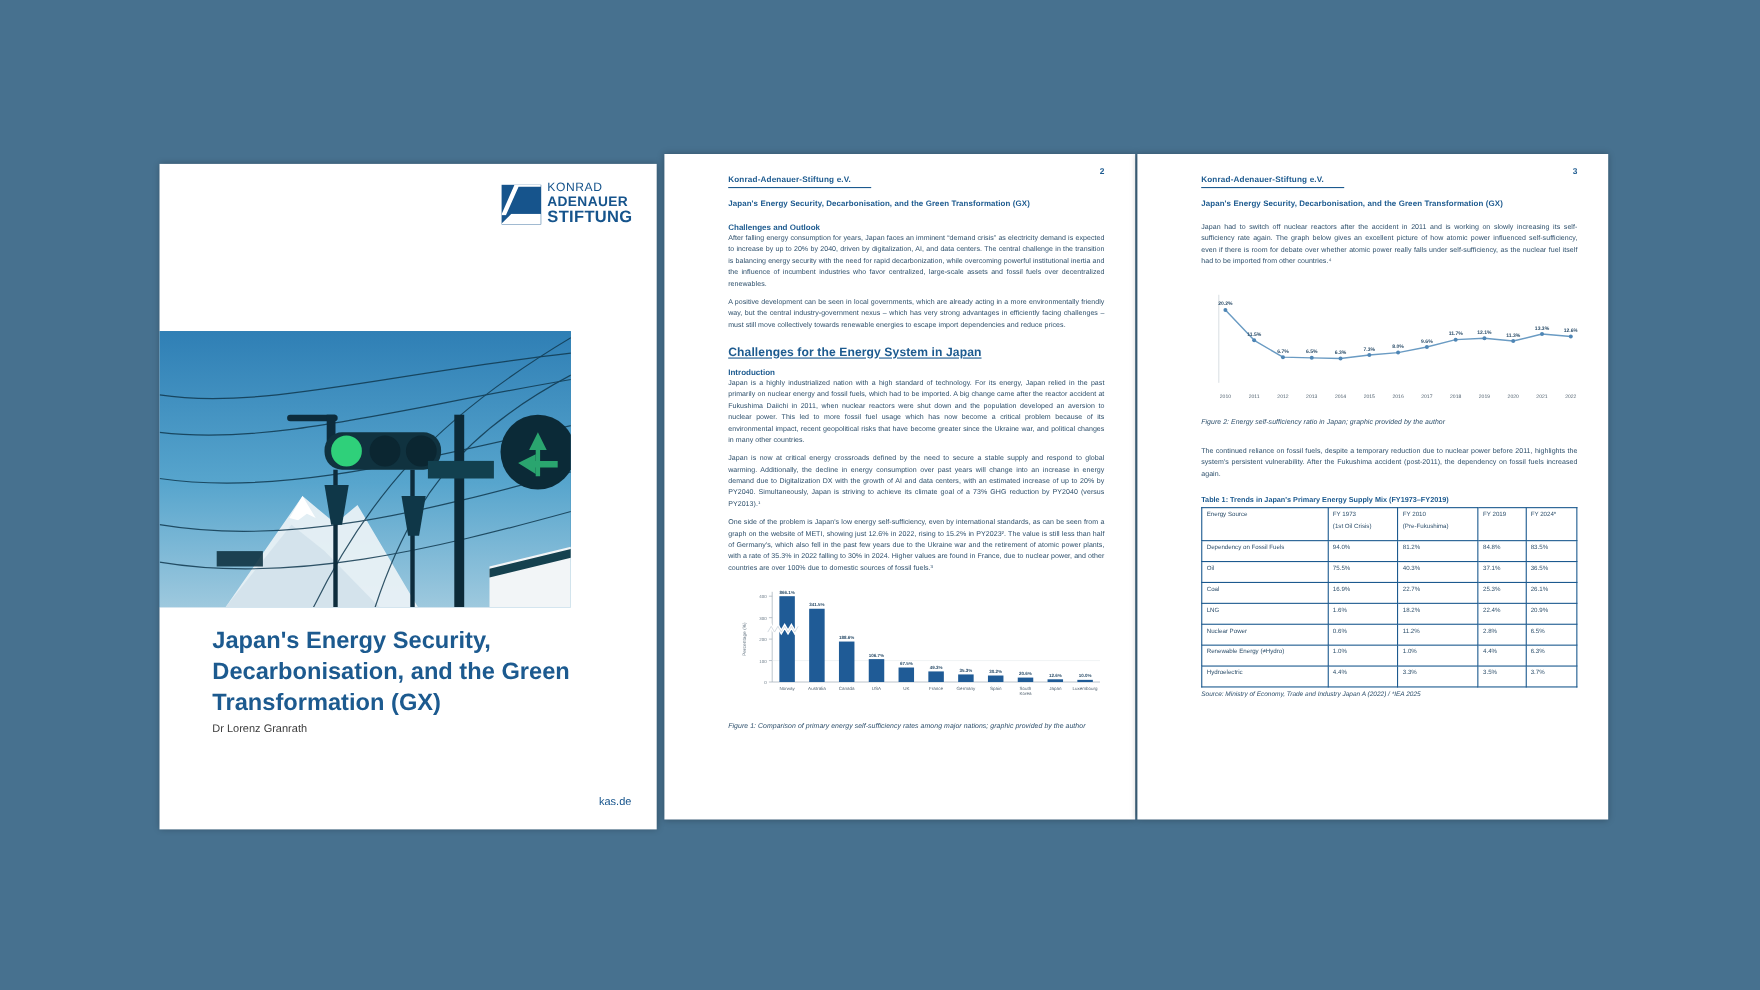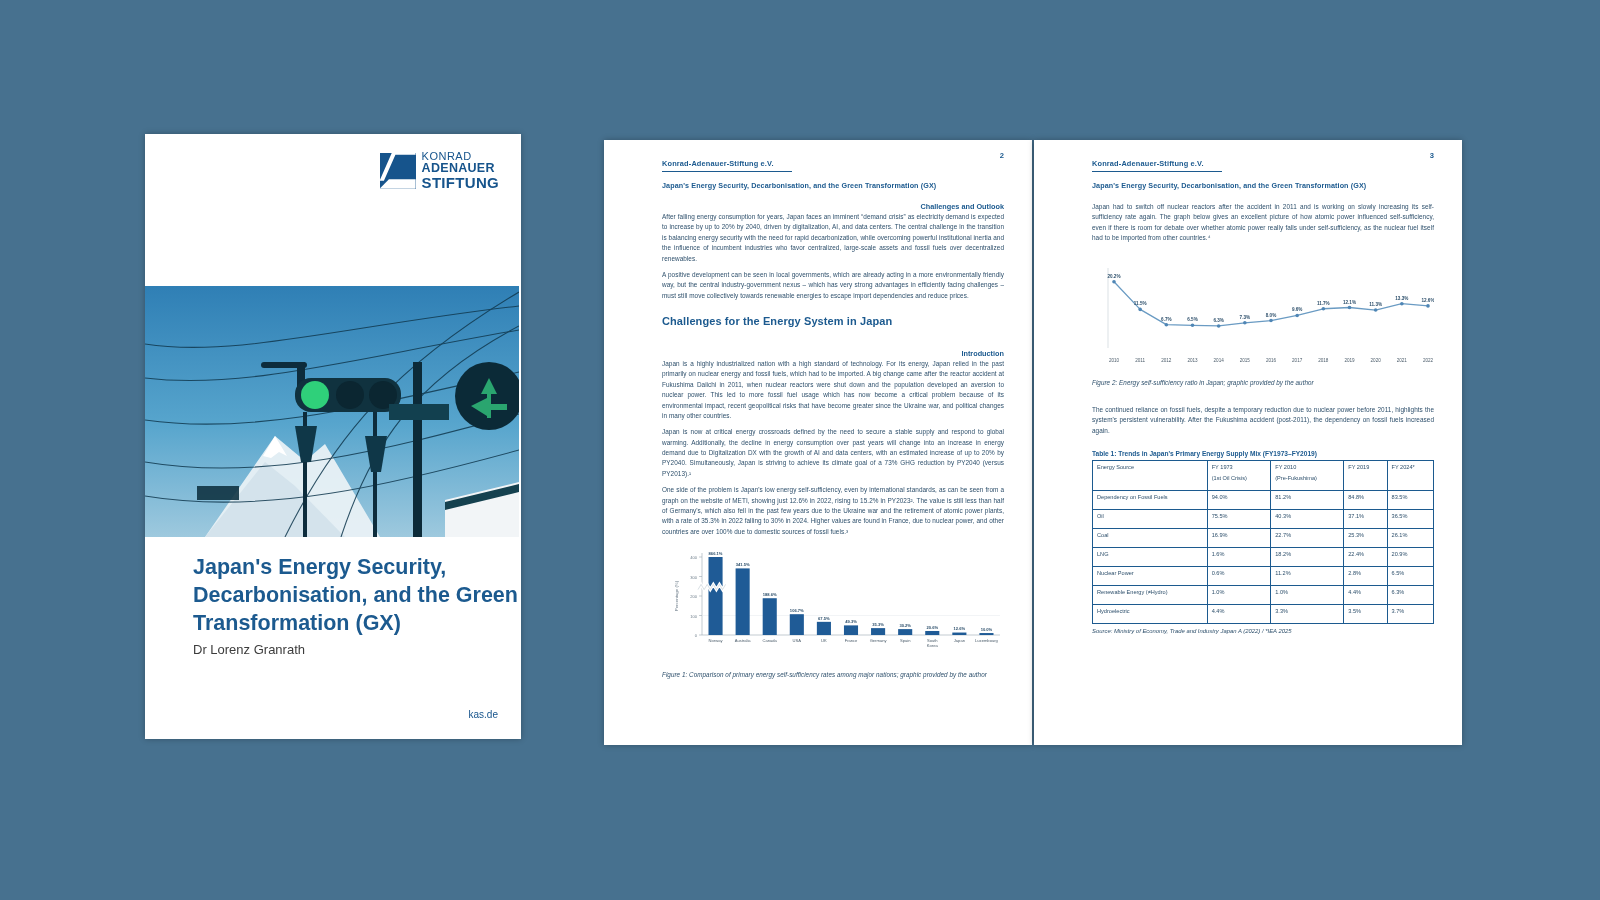--- a/index.html
+++ b/index.html
@@ -10,21 +10,21 @@
     overflow: hidden;
   }
   .viewer { position: relative; width: 1600px; height: 900px; }
 
   
   .page {
     position: absolute;
     background: #ffffff;
     box-shadow: 0 0 6px rgba(0,0,0,0.28);
   }
-  #page-cover { left: 145px; top: 134px; width: 376px; height: 605px; }
+  #page-cover { left: 145px; top: 149px; width: 452px; height: 605px; }
   #page-two   { left: 604px; top: 140px; width: 428px; height: 605px; }
   #page-three { left: 1034px; top: 140px; width: 428px; height: 605px; }
 
   
   .kas-logo { position: absolute; right: 22px; top: 17px; display: flex; align-items: center; gap: 6px; }
   .kas-mark { width: 36px; height: 36px; position: relative; }
   .kas-mark .bg { position: absolute; inset: 0; background: #16548c; }
   .kas-mark .cut {
     position: absolute; left: 0; top: 0; width: 100%; height: 100%;
     background: #ffffff;
@@ -45,42 +45,42 @@
     overflow: hidden; background: #2e7fae;
   }
   .cover-photo svg { display: block; }
 
   .cover-title {
     position: absolute; left: 48px; top: 420px; width: 340px;
     font-size: 21.5px; line-height: 1.3; font-weight: 700; color: #1c5a8f;
   }
   .cover-author {
     position: absolute; left: 48px; top: 508px;
-    font-size: 13px; color: #3c3c3c; text-align: right;
+    font-size: 10px; color: #3c3c3c; text-align: right;
   }
   .cover-kasde {
     position: absolute; right: 23px; bottom: 19px;
     font-size: 10px; font-weight: 400; color: #16548c;
   }
   .pg-head { position: absolute; left: 58px; top: 12px; right: 16px; }
   .pg-head .org {
     font-size: 7.4px; font-weight: 700; color: #1c5a8f; letter-spacing: .15px;
     padding-bottom: 3px; border-bottom: 1.1px solid #1c5a8f; display: inline-block;
     min-width: 130px;
   }
   .pg-head .subtitle {
     margin-top: 9px; font-size: 7.2px; font-weight: 700; color: #1c5a8f; letter-spacing: .1px;
   }
   .pg-num {
     position: absolute; right: 28px; top: 11px;
     font-size: 7.6px; font-weight: 700; color: #1c5a8f;
   }
 
   .body-col { position: absolute; left: 58px; right: 28px; }
-  h3.sec-h { font-size: 7.3px; color: #1c5a8f; font-weight: 700; margin-bottom: 1px; text-align: right; }
+  h3.sec-h { font-size: 7.3px; color: #1c5a8f; font-weight: 700; margin-bottom: 1px; }
   h2.big-h { font-size: 11px; color: #1c5a8f; font-weight: 700; letter-spacing: .1px; }
   p.body {
     font-size: 6.4px; line-height: 1.62; color: #2d4f6b; text-align: justify;
     margin-bottom: 6px; letter-spacing: .05px;
   }
   p.caption {
     font-size: 6.3px; line-height: 1.5; color: #2d4f6b; font-style: italic; letter-spacing: .05px;
   }
   .tbl-title { font-size: 6.6px; font-weight: 700; color: #1c5a8f; margin-bottom: 3px; }
 
@@ -182,21 +182,21 @@
       <div class="org">Konrad-Adenauer-Stiftung e.V.</div>
       <div class="subtitle">Japan's Energy Security, Decarbonisation, and the Green Transformation (GX)</div>
     </div>
     <div class="pg-num">2</div>
 
     <div class="body-col" style="top:62px;">
       <h3 class="sec-h">Challenges and Outlook</h3>
       <p class="body">After falling energy consumption for years, Japan faces an imminent “demand crisis” as electricity demand is expected to increase by up to 20% by 2040, driven by digitalization, AI, and data centers. The central challenge in the transition is balancing energy security with the need for rapid decarbonization, while overcoming powerful institutional inertia and the influence of incumbent industries who favor centralized, large-scale assets and fossil fuels over decentralized renewables.</p>
       <p class="body">A positive development can be seen in local governments, which are already acting in a more environmentally friendly way, but the central industry-government nexus – which has very strong advantages in efficiently facing challenges – must still move collectively towards renewable energies to escape import dependencies and reduce prices.</p>
 
-      <h2 class="big-h" style="margin-top:14px; margin-bottom:22px;">Challenges for the Energy System in Japan</h2>
+      <h2 class="big-h" style="margin-top:14px; margin-bottom:7px;text-decoration:underline;">Challenges for the Energy System in Japan</h2>
       <h3 class="sec-h">Introduction</h3>
       <p class="body">Japan is a highly industrialized nation with a high standard of technology. For its energy, Japan relied in the past primarily on nuclear energy and fossil fuels, which had to be imported. A big change came after the reactor accident at Fukushima Daiichi in 2011, when nuclear reactors were shut down and the population developed an aversion to nuclear power. This led to more fossil fuel usage which has now become a critical problem because of its environmental impact, recent geopolitical risks that have become greater since the Ukraine war, and political changes in many other countries.</p>
       <p class="body">Japan is now at critical energy crossroads defined by the need to secure a stable supply and respond to global warming. Additionally, the decline in energy consumption over past years will change into an increase in energy demand due to Digitalization DX with the growth of AI and data centers, with an estimated increase of up to 20% by PY2040. Simultaneously, Japan is striving to achieve its climate goal of a 73% GHG reduction by PY2040 (versus PY2013).¹</p>
       <p class="body">One side of the problem is Japan's low energy self-sufficiency, even by international standards, as can be seen from a graph on the website of METI, showing just 12.6% in 2022, rising to 15.2% in PY2023². The value is still less than half of Germany's, which also fell in the past few years due to the Ukraine war and the retirement of atomic power plants, with a rate of 35.3% in 2022 falling to 30% in 2024. Higher values are found in France, due to nuclear power, and other countries are over 100% due to domestic sources of fossil fuels.³</p>
 
       <div class="fig1">
         <svg id="svg-fig1" width="342" height="120" viewBox="0 0 342 120">
             <rect x="0" y="0" width="342" height="120" fill="#ffffff"></rect>
             <line x1="40" y1="10" x2="40" y2="92" stroke="#9aa7b2" stroke-width="0.6"></line>
             <line x1="40" y1="92" x2="338" y2="92" stroke="#9aa7b2" stroke-width="0.6"></line>

